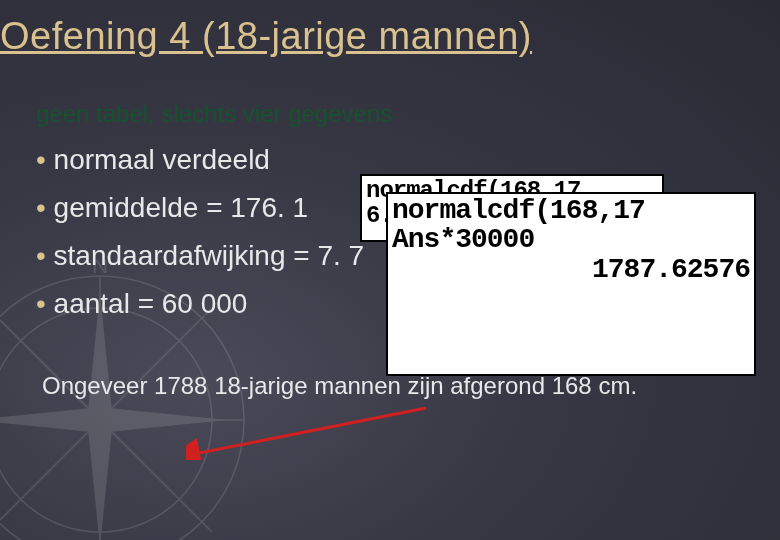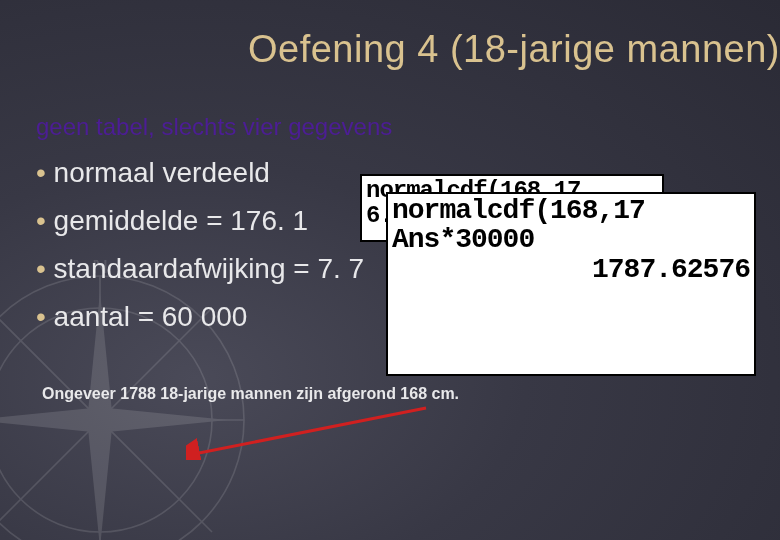--- a/index.html
+++ b/index.html
@@ -19,47 +19,48 @@
     width: 320px;
     height: 320px;
     opacity: 0.12;
     pointer-events: none;
   }
   .bg-decoration svg { width: 100%; height: 100%; }
   .title {
     color: #d9c28f;
     font-size: 38px;
     font-weight: 400;
-    text-align: right;
-    padding-top: 28px;
+    text-align: left;
+    padding-top: 15px;
     letter-spacing: 0.5px;
+    text-decoration: underline;
   }
   .subtitle {
-    color: #4c1d95;
+    color: #14532d;
     font-size: 24px;
     font-weight: 400;
     margin: 42px 0 0 36px;
   }
   .bullets {
     margin: 16px 0 0 36px;
   }
   .bullet {
     color: #e8e8ea;
     font-size: 28px;
     font-weight: 400;
     margin-bottom: 16px;
   }
   .bullet::before {
     content: "• ";
     color: #d9c28f;
   }
   .conclusion {
     color: #e8e8ea;
-    font-size: 16px;
-    font-weight: 700;
+    font-size: 24px;
+    font-weight: 400;
     margin: 52px 0 0 42px;
   }
   
   .calc-stack {
     position: absolute;
     top: 174px;
     left: 360px;
     width: 396px;
     height: 222px;
   }

